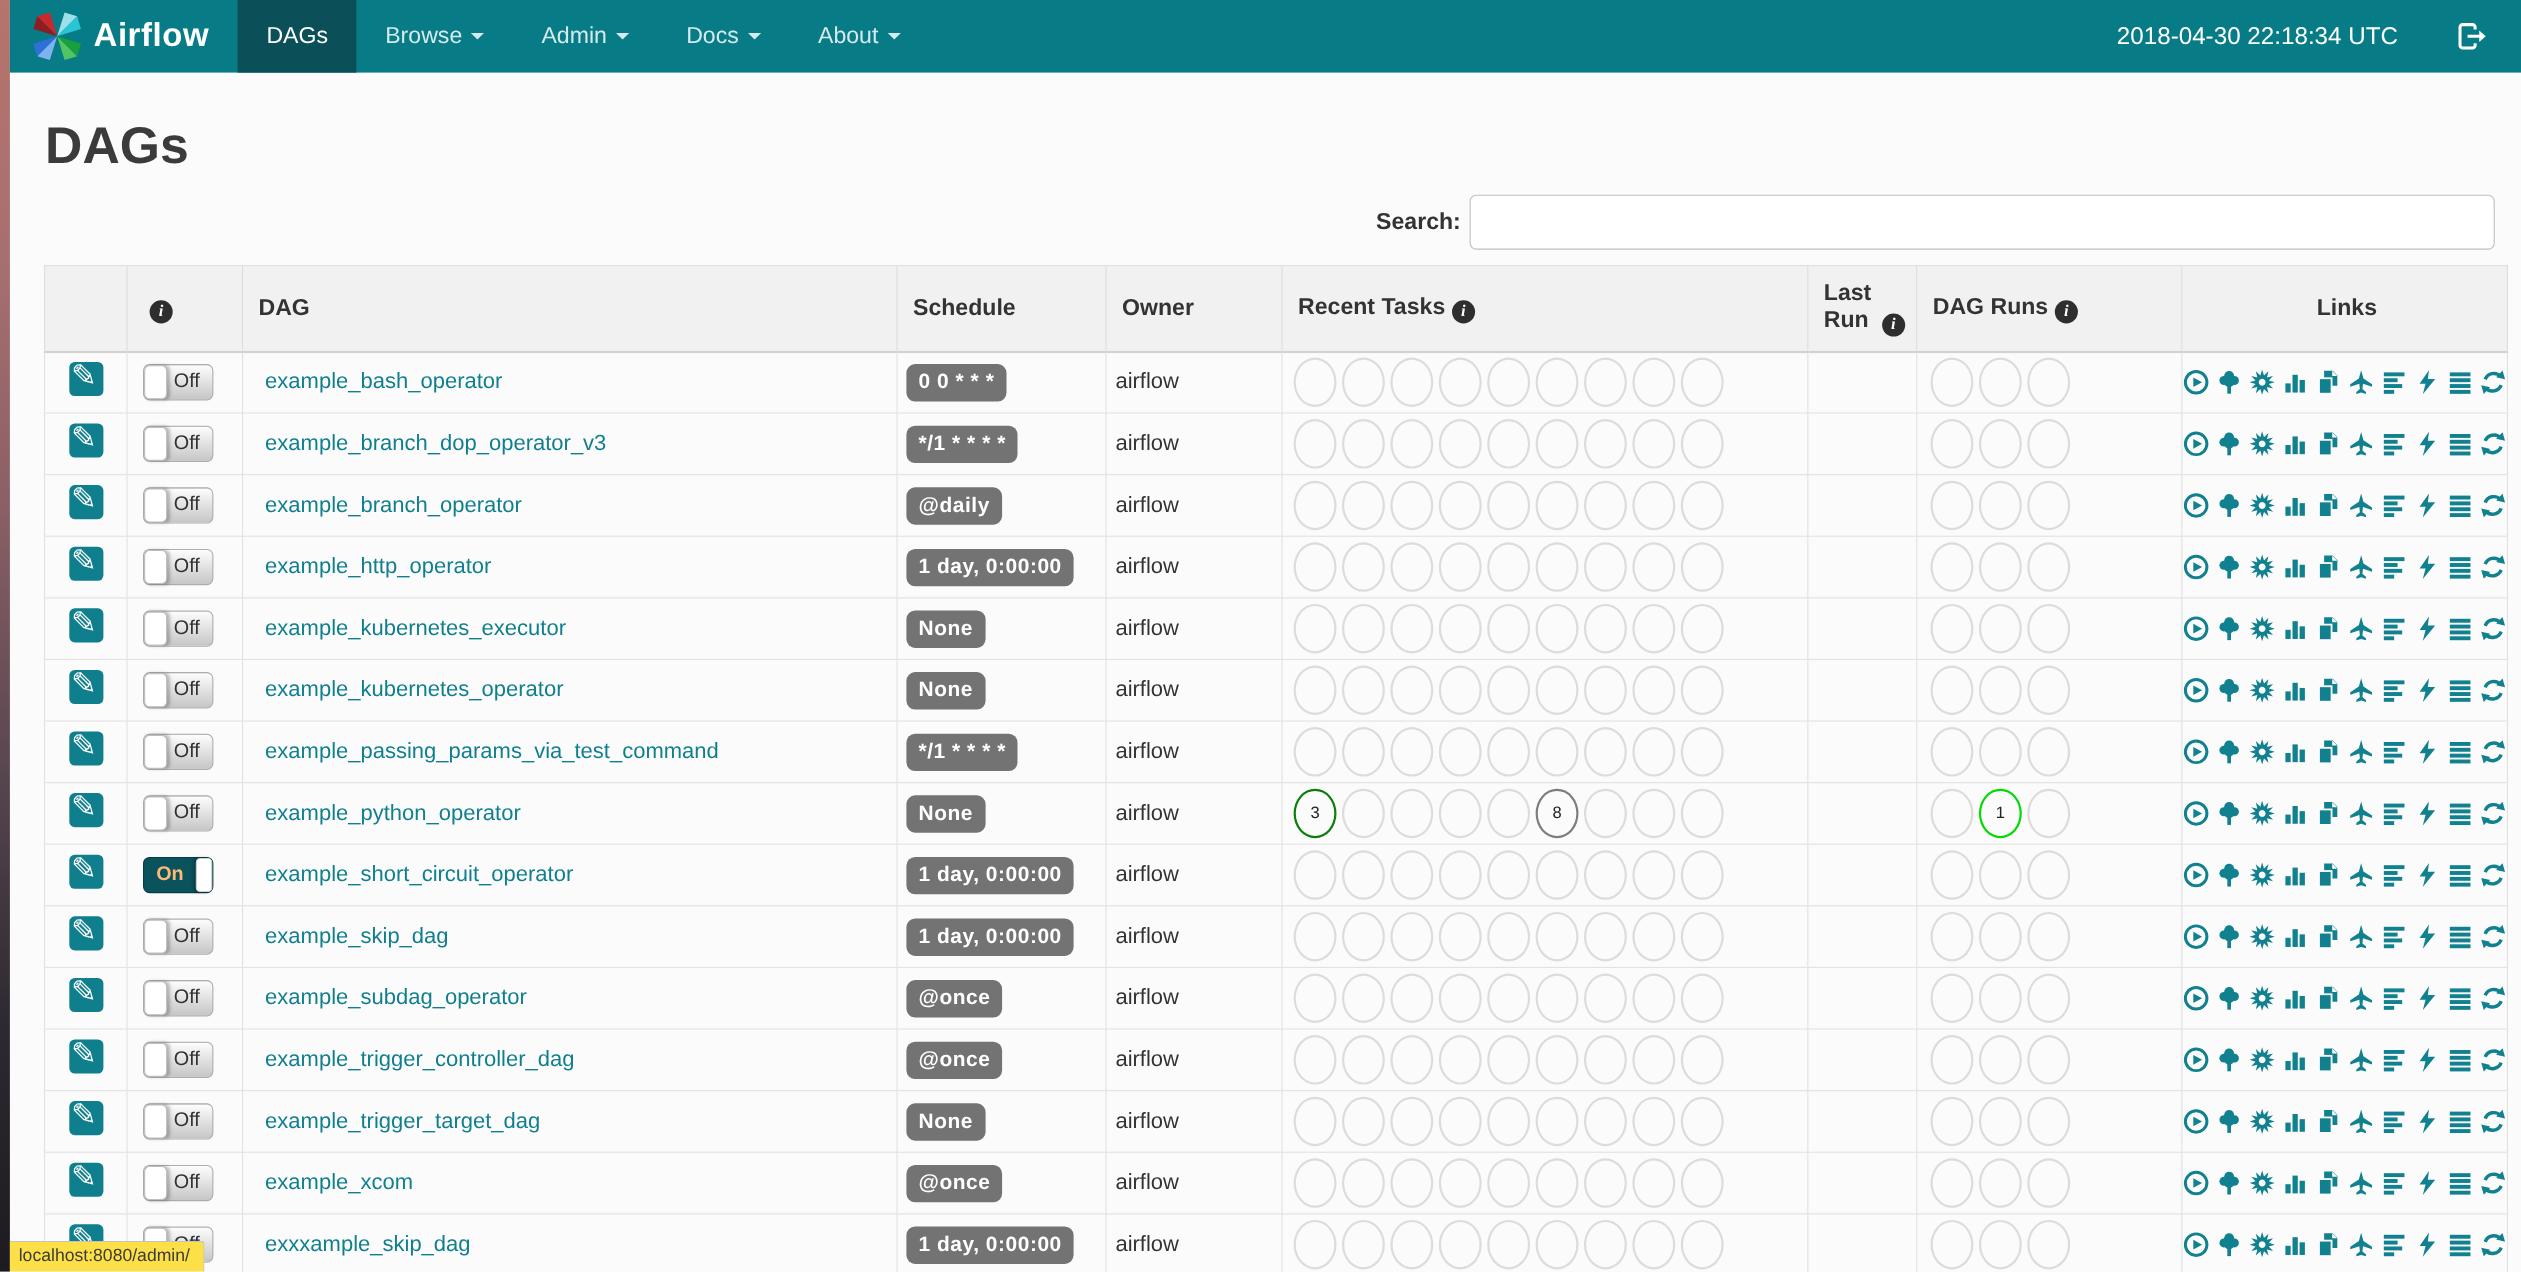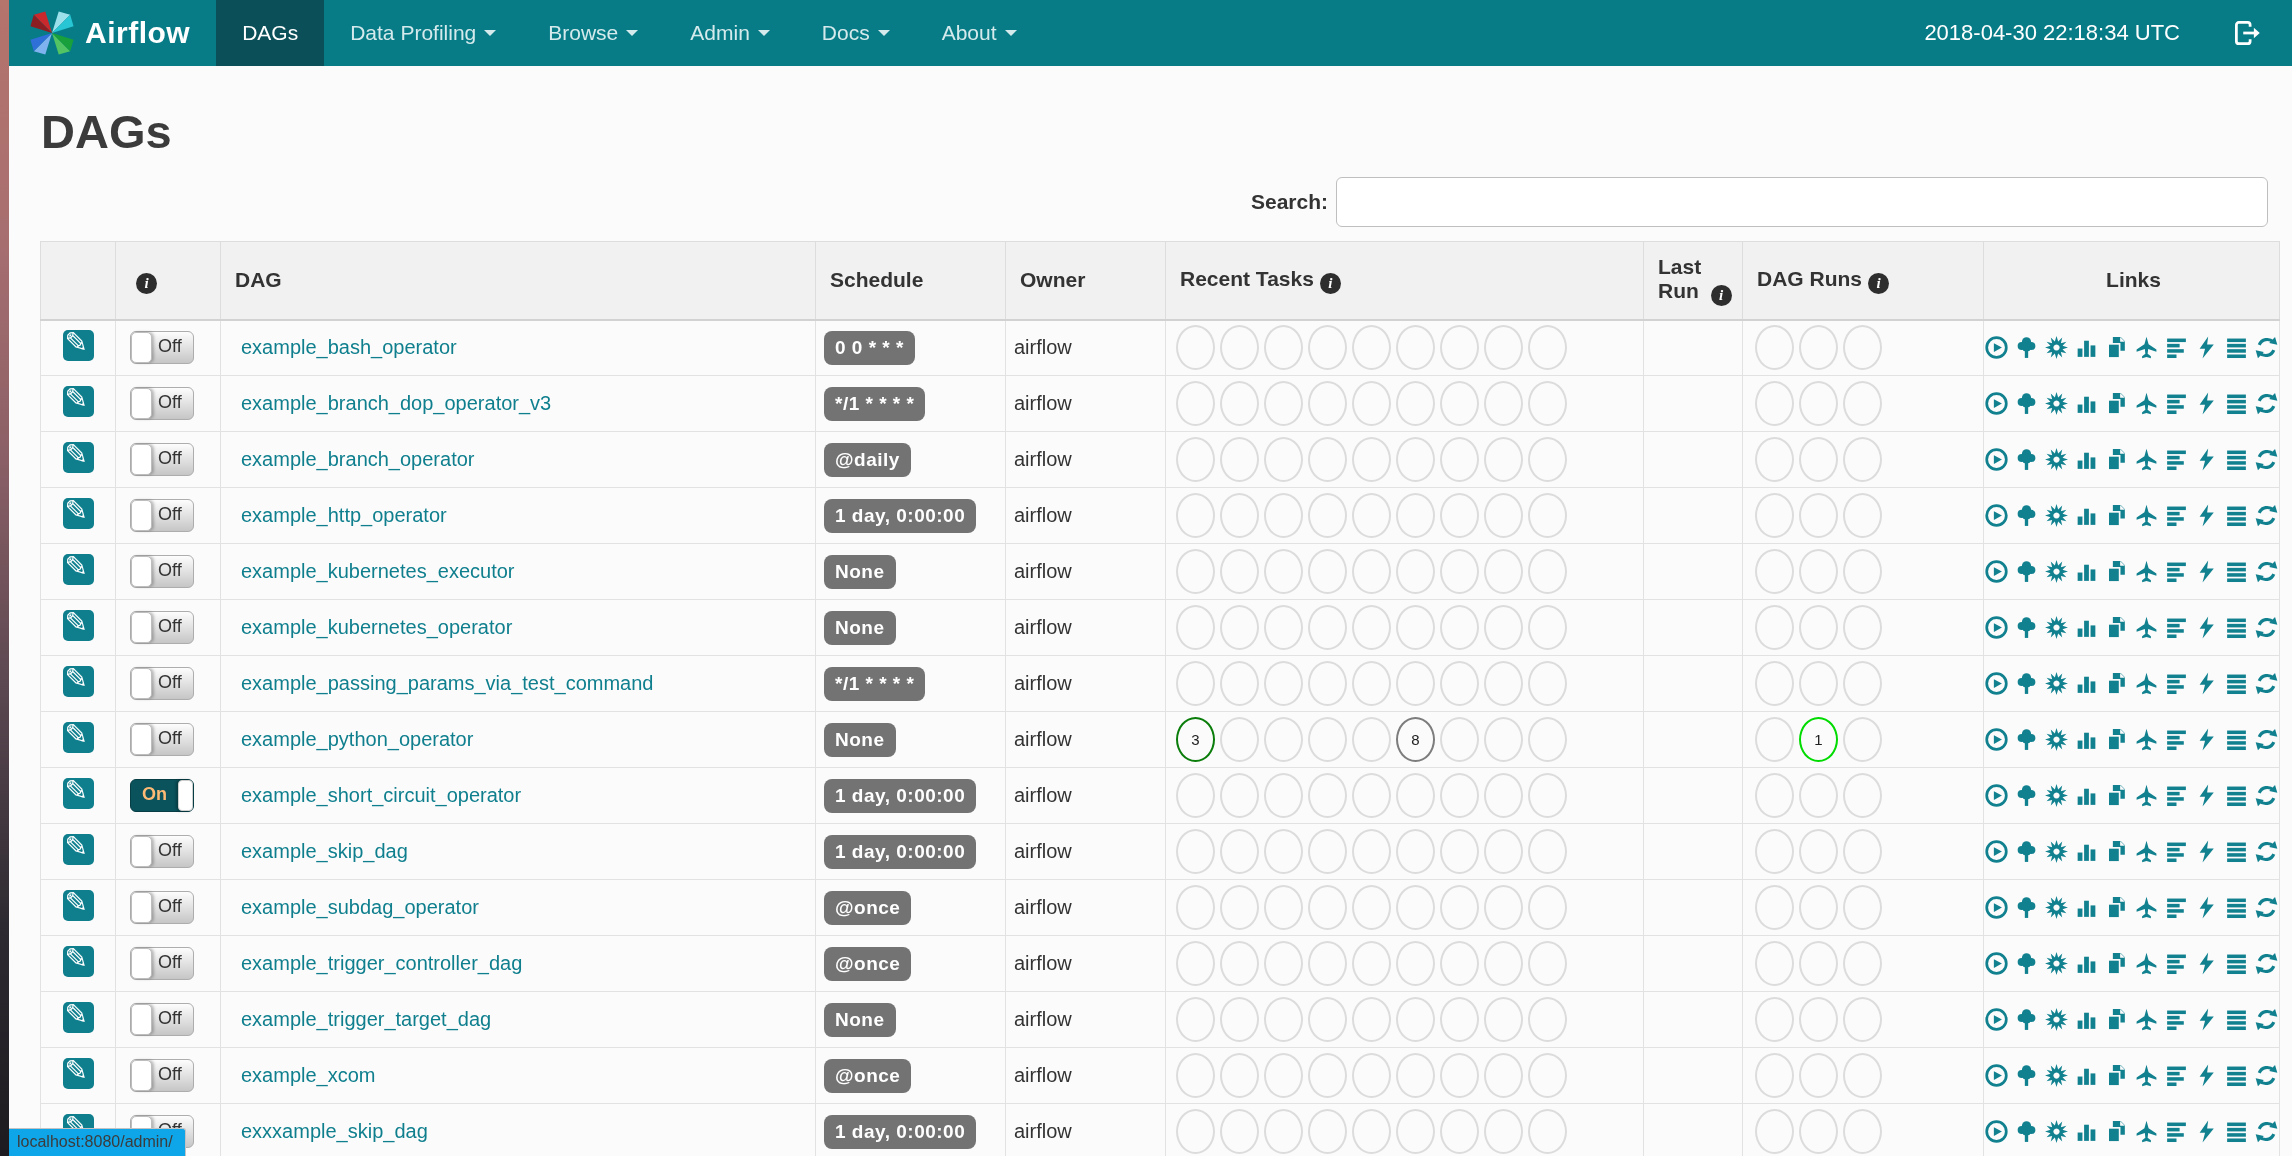--- a/index.html
+++ b/index.html
@@ -85,21 +85,21 @@
     margin-right:5px; text-align:center; line-height:41px; font-size:15px; color:#222;
     background:transparent; cursor:pointer; }
   .c-recent { padding-left:10px; }
   .c-runs { padding-left:12px; }
 
   .c-links { padding:0 4px; }
   .links-wrap { display:flex; justify-content:center; align-items:center; gap:5px; }
   .lnk { width:25px; height:25px; fill:#11818F; stroke:none; flex:none; cursor:pointer; }
 
   
-  .status-tooltip { position:absolute; left:0px; bottom:0px; background:#0ea5e9;
+  .status-tooltip { position:absolute; left:0px; bottom:0px; background:#fde047;
     border:1px solid #c3c3c3; border-bottom:none; border-left:none; padding:4px 12px 5px 8px;
     font-size:16px; color:#3c3c3c; border-top-right-radius:3px; }
 </style>
 </head>
 <body>
 
 <svg width="0" height="0" style="position:absolute" aria-hidden="true">
   <defs>
     <symbol id="sym-play-circle" viewBox="0 0 24 24">
       <circle cx="12" cy="12" r="9.4" fill="none" stroke="#11818F" stroke-width="2.6"></circle>
@@ -168,24 +168,20 @@
         <polygon points="24,24 5,43 17,46.5" fill="#7FB3F0"></polygon>
         <polygon points="24,24 5,43 1.5,31" fill="#2F6FD8"></polygon>
       </svg>
       <span class="brand-label">Airflow</span>
     </div>
     <ul class="nav-items">
       <li class="nav-item active">
           <span>DAGs</span>
         </li>
       <li class="nav-item">
-          <span>Data Profiling</span>
-          <span class="caret"></span>
-        </li>
-      <li class="nav-item">
           <span>Browse</span>
           <span class="caret"></span>
         </li>
       <li class="nav-item">
           <span>Admin</span>
           <span class="caret"></span>
         </li>
       <li class="nav-item">
           <span>Docs</span>
           <span class="caret"></span>

